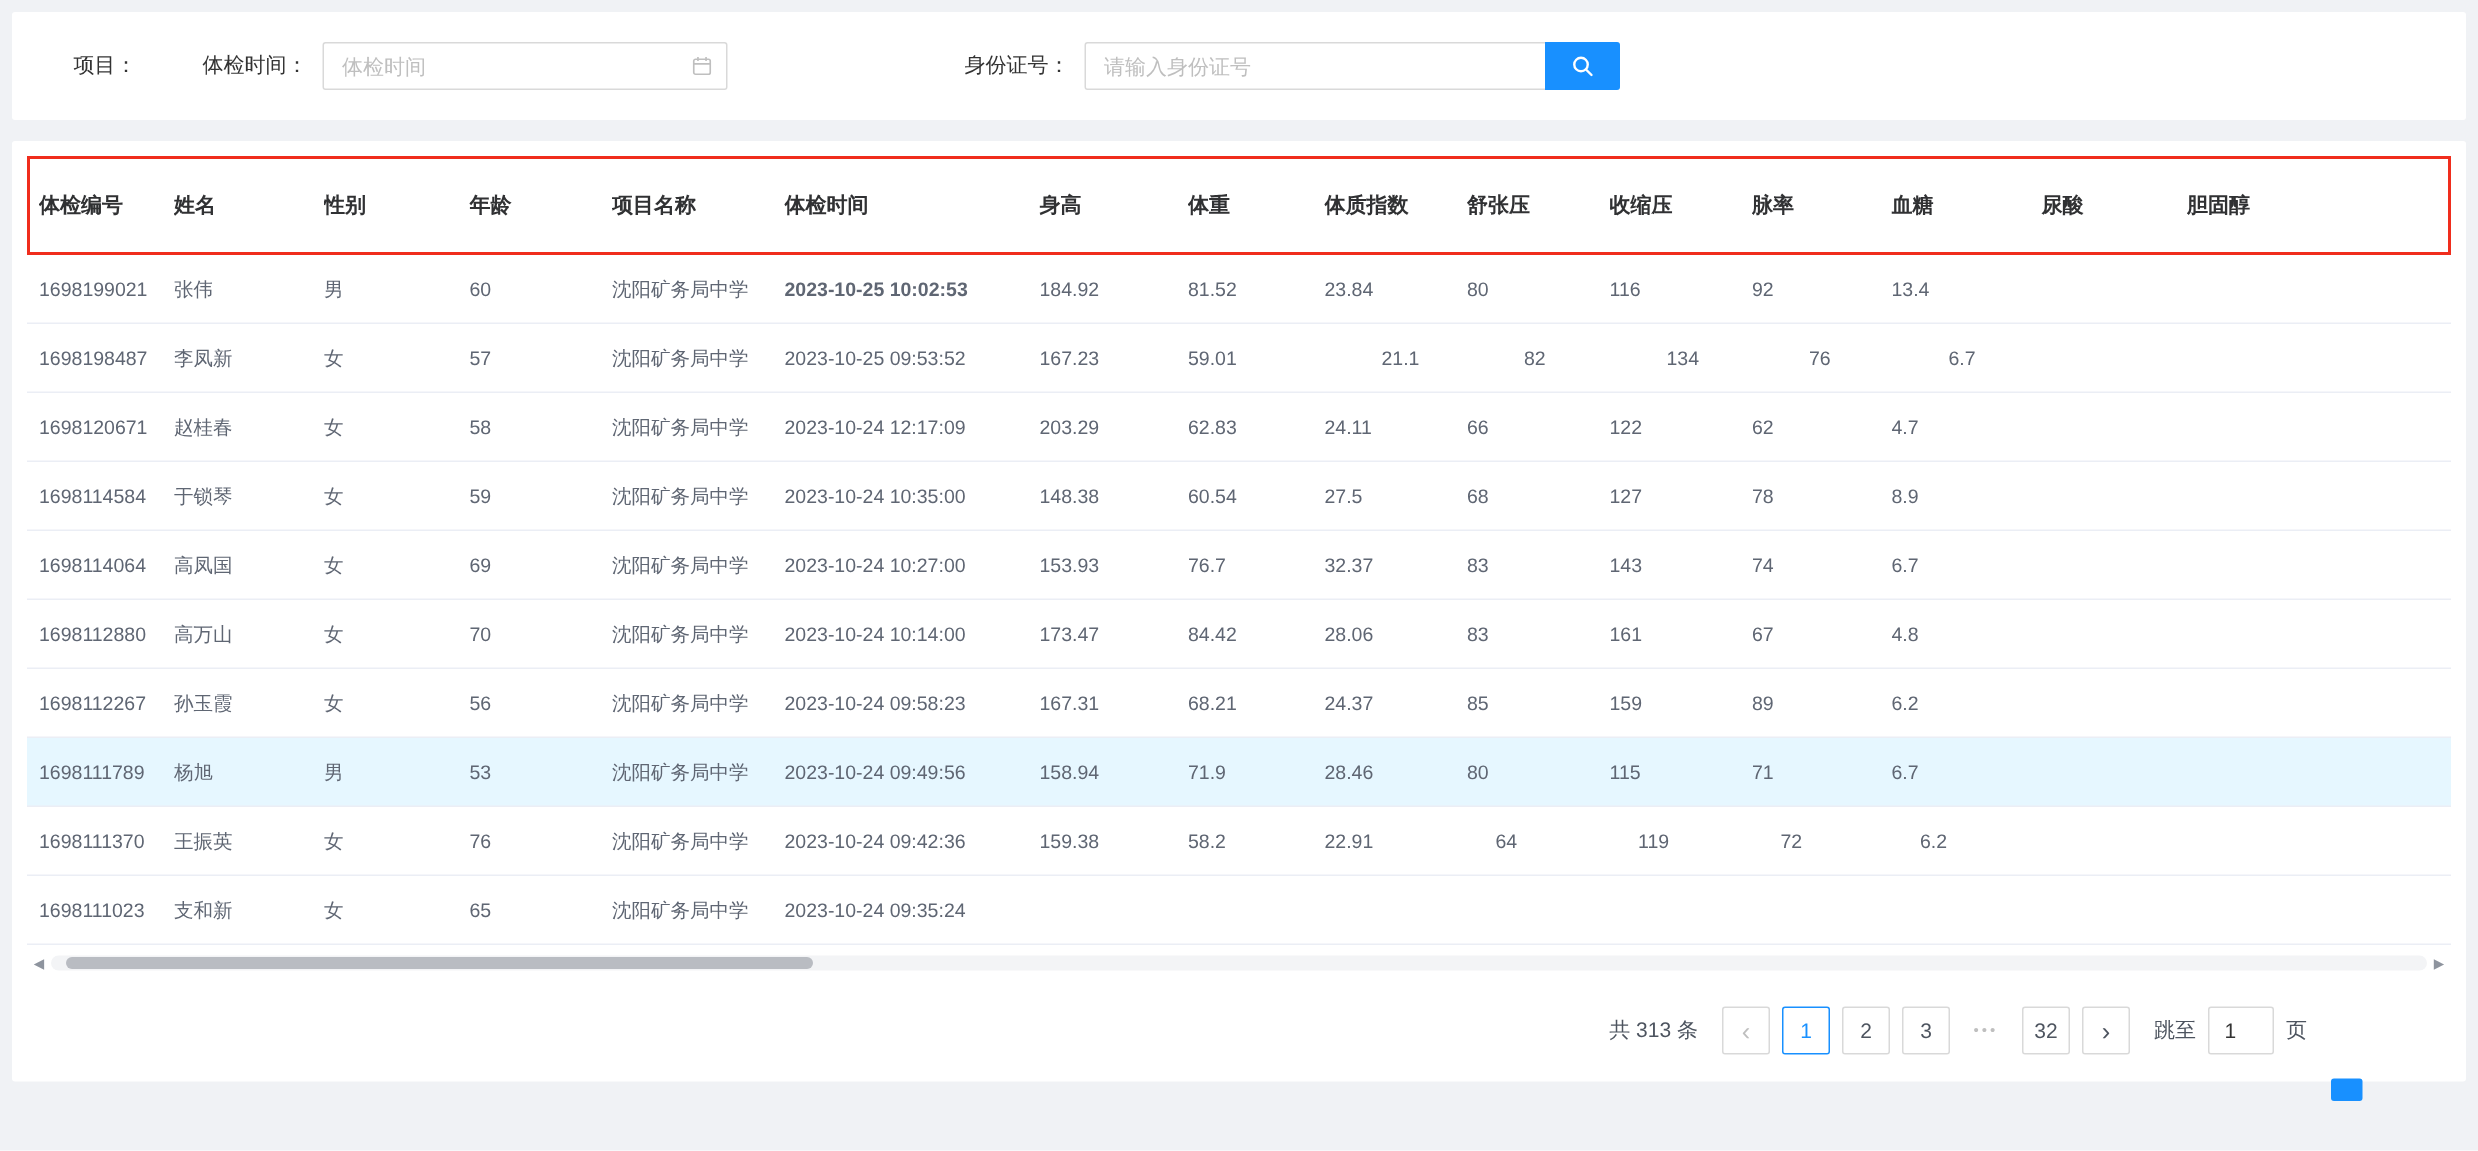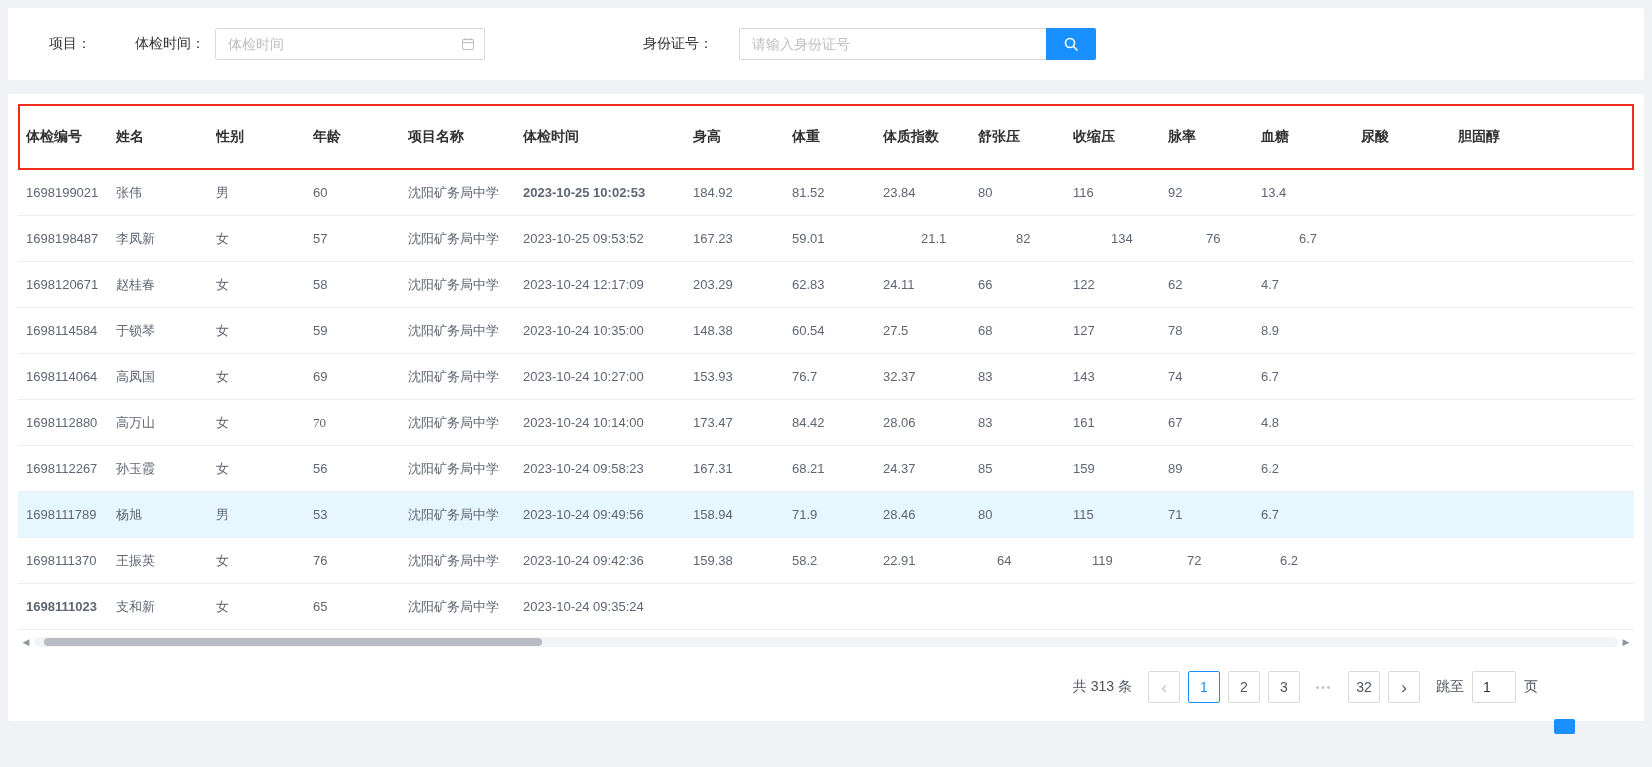--- a/index.html
+++ b/index.html
@@ -20,21 +20,21 @@
   .g3{margin-left:158px;}
   .flabel{font-size:14px;color:#333;margin-right:10px;white-space:nowrap;}
   .select{position:relative;width:360px;height:32px;border:1px solid #d9d9d9;border-radius:2px;display:flex;align-items:center;padding:0 30px 0 12px;background:#fff;cursor:pointer;}
   .ph{color:#bfbfbf;font-size:14px;}
   .chev{position:absolute;right:10px;top:50%;transform:translateY(-50%);}
   .inputwrap{position:relative;display:flex;align-items:center;}
   .inp{width:270px;height:32px;border:1px solid #d9d9d9;border-radius:2px;padding:0 32px 0 12px;font-size:14px;color:#333;outline:none;background:#fff;}
   .inp::placeholder{color:#bfbfbf;}
   .cal{position:absolute;right:10px;top:50%;transform:translateY(-50%);}
   .idgroup{display:flex;align-items:center;}
-  .idinp{width:308px;height:32px;border:1px solid #d9d9d9;border-radius:2px 0 0 2px;padding:0 12px;font-size:14px;color:#333;outline:none;background:#fff;margin-left:16px;}
+  .idinp{width:308px;height:32px;border:1px solid #d9d9d9;border-radius:2px 0 0 2px;padding:0 12px;font-size:14px;color:#333;outline:none;background:#fff;}
   .idinp::placeholder{color:#bfbfbf;}
   .searchbtn{width:50px;height:32px;background:var(--accent);border:none;border-radius:0 2px 2px 0;display:flex;align-items:center;justify-content:center;cursor:pointer;margin-left:-1px;}
 
   
   .main-card{padding:10px 10px 18px;}
   .thead{border:2px solid var(--annotation);}
   .tr{display:flex;align-items:center;}
   .tr.head{height:62px;padding-left:6px;background:#fff;}
   .th{font-size:14px;font-weight:bold;color:#303133;white-space:nowrap;overflow:hidden;flex:none;padding-right:8px;}
   .tbody .tr{height:46px;padding-left:8px;border-bottom:1px solid #ebeef5;background:#fff;}
@@ -201,21 +201,21 @@
           <div class="td" style="width: 95px;">143</div>
           <div class="td" style="width: 93px;">74</div>
           <div class="td" style="width: 100px;">6.7</div>
           <div class="td" style="width: 97px;"></div>
           <div class="td" style="width: 85px;"></div>
         </div>
         <div class="tr">
           <div class="td" style="width: 90px;">1698112880</div>
           <div class="td" style="width: 100px;">高万山</div>
           <div class="td" style="width: 97px;">女</div>
-          <div class="td" style="width: 95px; font-family: Liberation Serif, serif;">70</div>
+          <div class="td" style="width: 95px;">70</div>
           <div class="td" style="width: 115px;">沈阳矿务局中学</div>
           <div class="td" style="width: 170px;">2023-10-24 10:14:00</div>
           <div class="td" style="width: 99px;">173.47</div>
           <div class="td" style="width: 91px;">84.42</div>
           <div class="td" style="width: 95px;">28.06</div>
           <div class="td" style="width: 95px;">83</div>
           <div class="td" style="width: 95px;">161</div>
           <div class="td" style="width: 93px;">67</div>
           <div class="td" style="width: 100px;">4.8</div>
           <div class="td" style="width: 97px;"></div>
@@ -266,21 +266,21 @@
           <div class="td" style="width: 91px;">58.2</div>
           <div class="td" style="width: 95px;">22.91</div>
           <div class="td" style="width: 95px; margin-left: 19px;">64</div>
           <div class="td" style="width: 95px;">119</div>
           <div class="td" style="width: 93px;">72</div>
           <div class="td" style="width: 100px;">6.2</div>
           <div class="td" style="width: 97px;"></div>
           <div class="td" style="width: 85px;"></div>
         </div>
         <div class="tr">
-          <div class="td" style="width: 90px; font-weight: bold;">1698111023</div>
+          <div class="td" style="width: 90px;">1698111023</div>
           <div class="td" style="width: 100px;">支和新</div>
           <div class="td" style="width: 97px;">女</div>
           <div class="td" style="width: 95px;">65</div>
           <div class="td" style="width: 115px;">沈阳矿务局中学</div>
           <div class="td" style="width: 170px;">2023-10-24 09:35:24</div>
           <div class="td" style="width: 99px;"></div>
           <div class="td" style="width: 91px;"></div>
           <div class="td" style="width: 95px;"></div>
           <div class="td" style="width: 95px;"></div>
           <div class="td" style="width: 95px;"></div>

